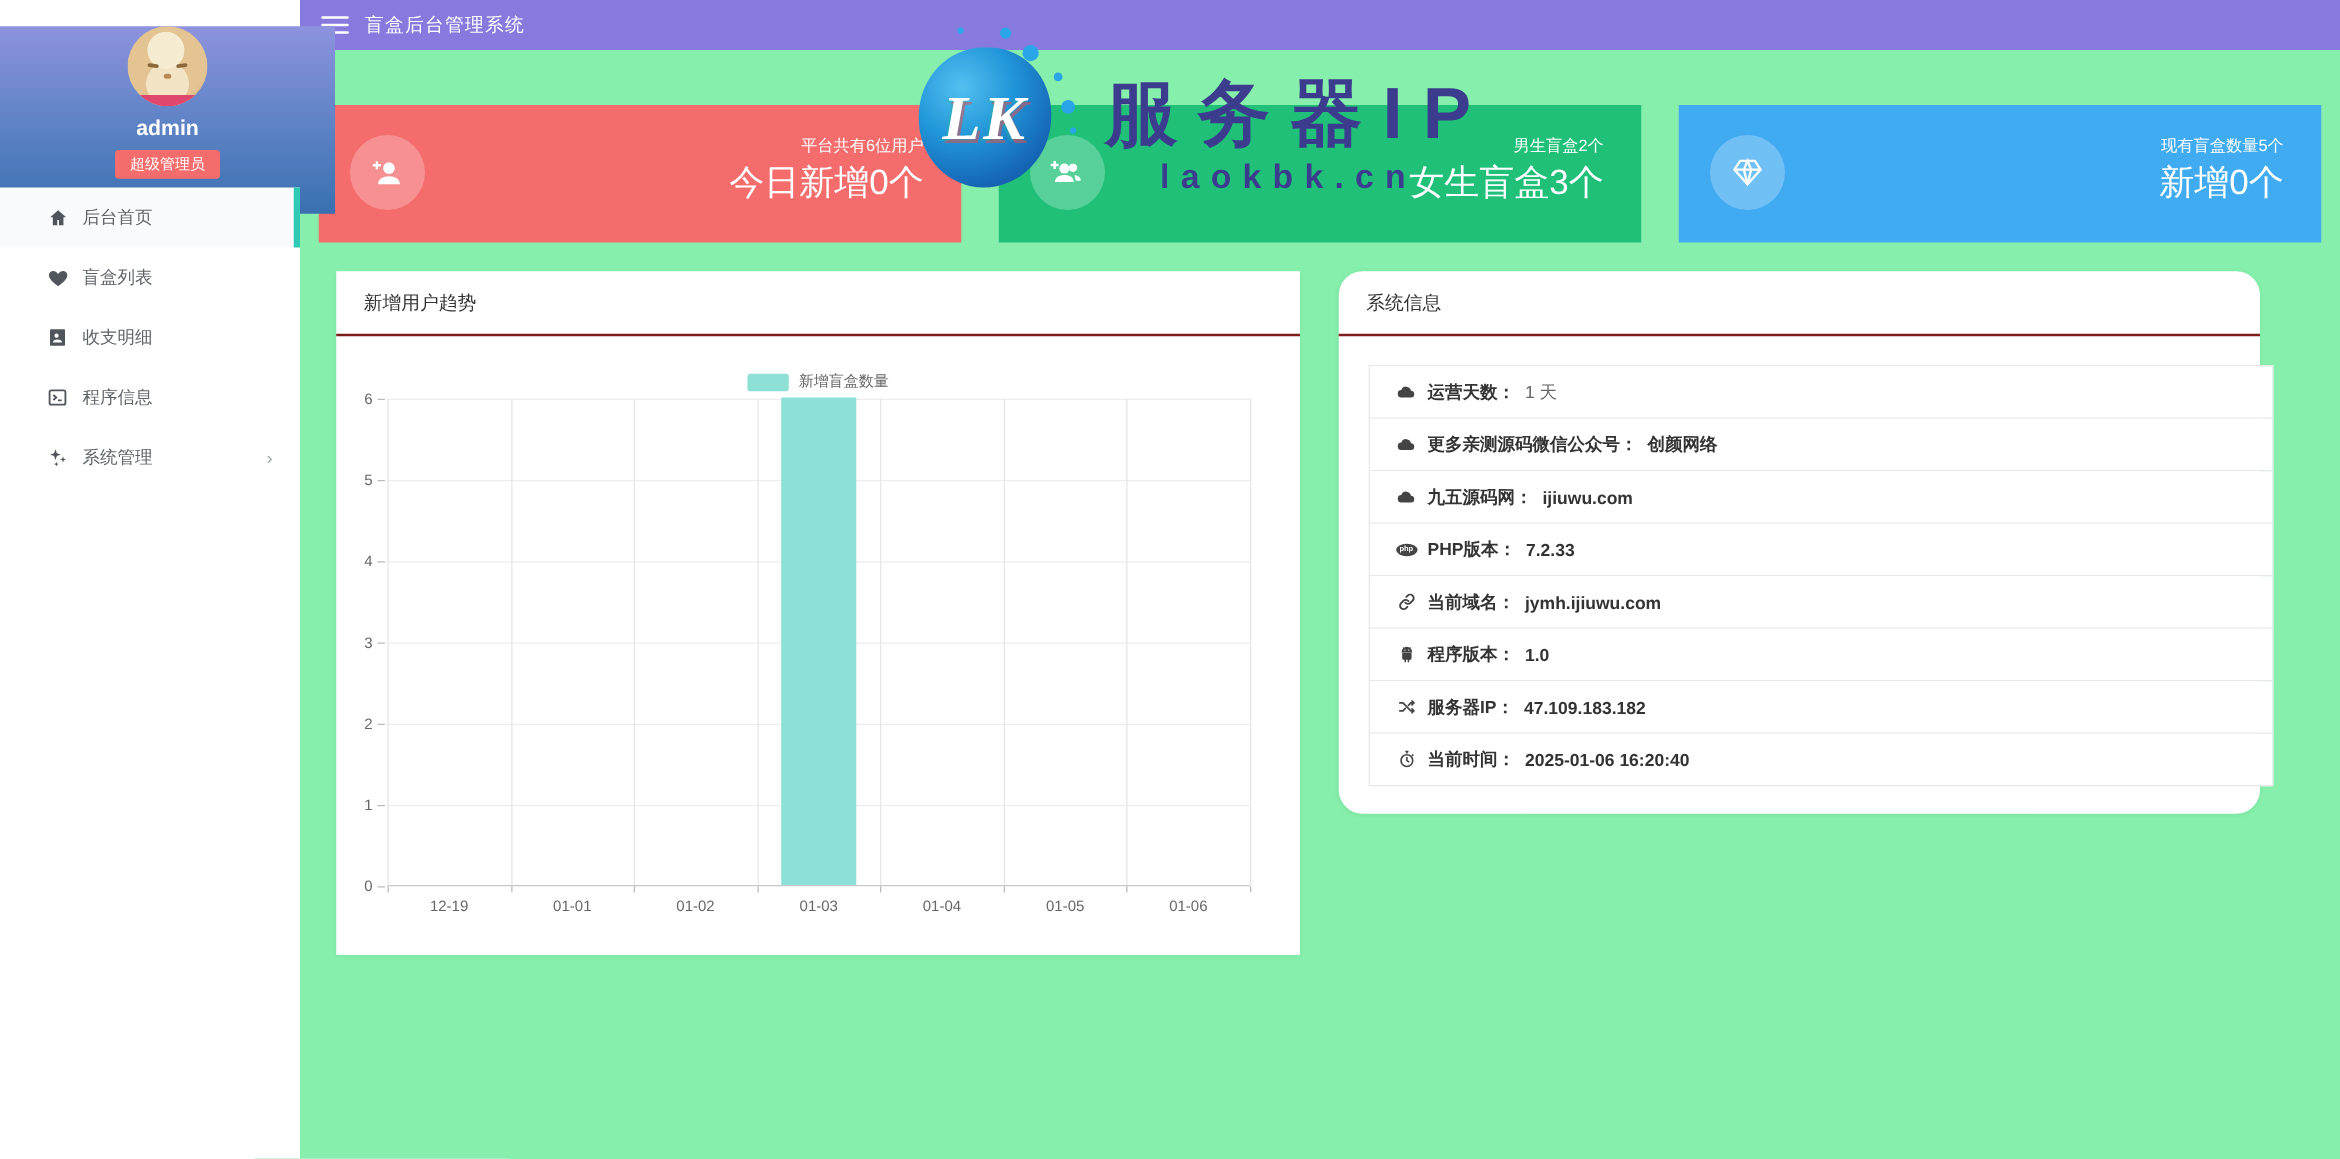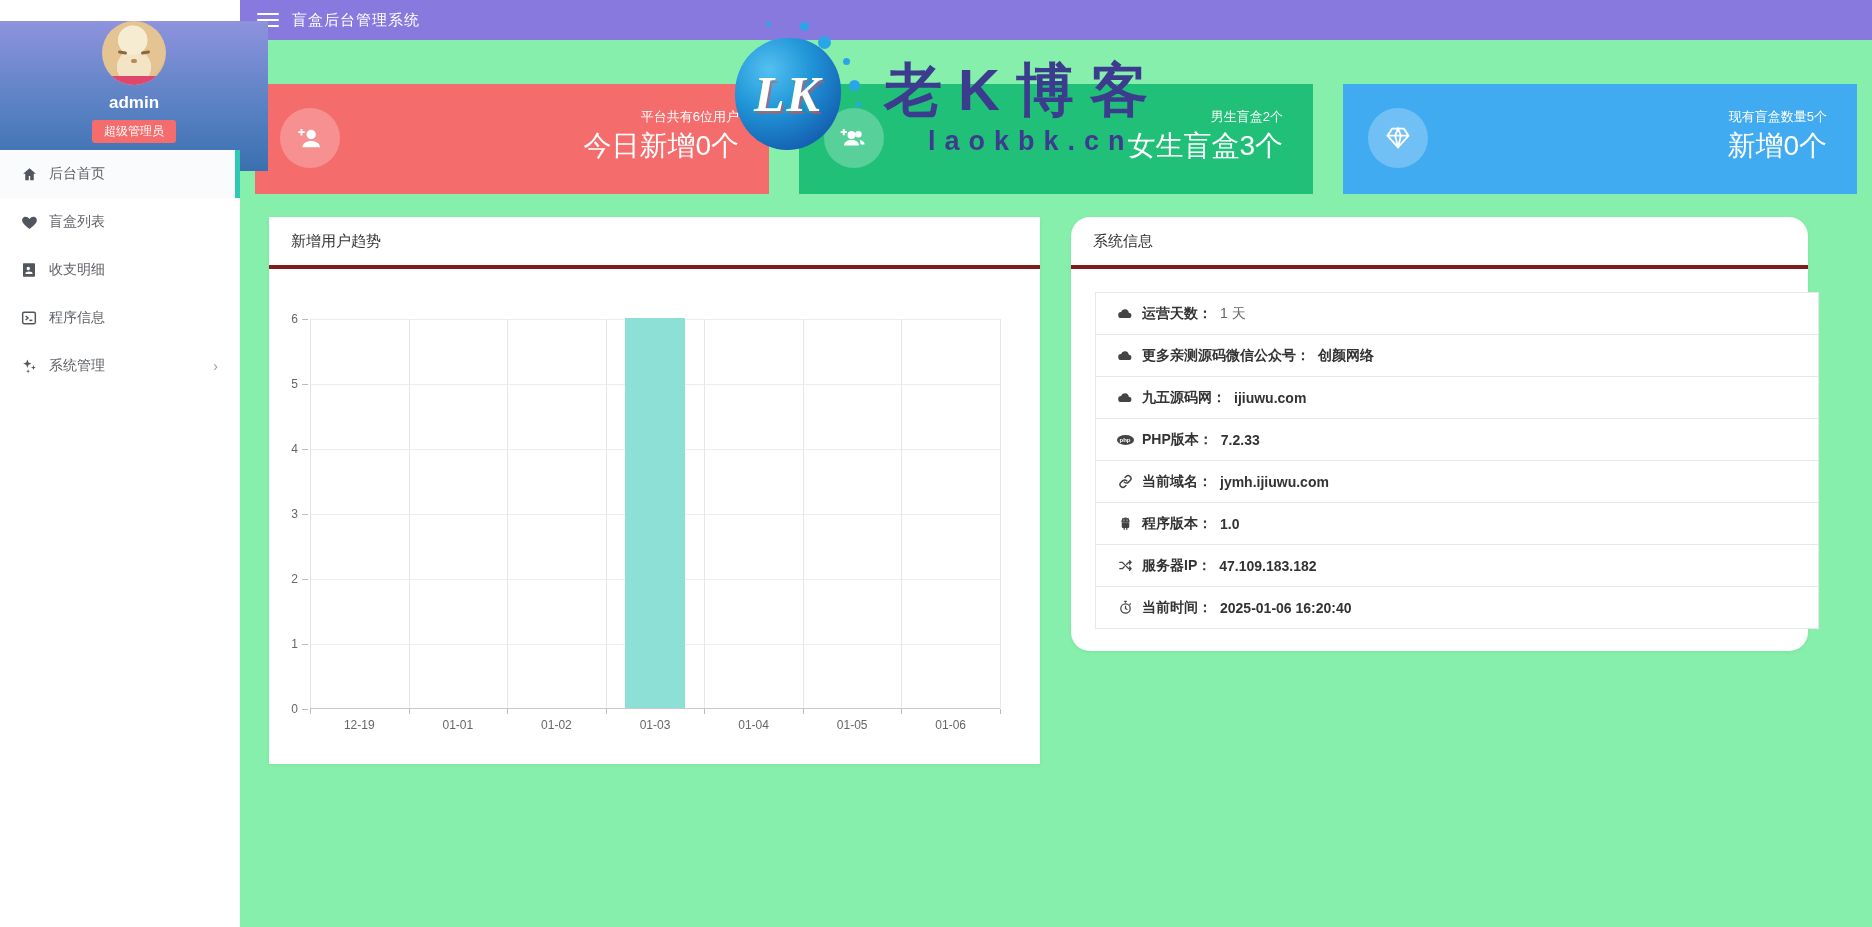--- a/index.html
+++ b/index.html
@@ -21,37 +21,37 @@
                        radial-gradient(circle at 50% 72%, #f2e4c4 0 30%, rgba(0,0,0,0) 31%),
                        radial-gradient(circle at 40% 40%, #e4c493 0 70%, #c79a60 100%); }
   .avatar .eye { position:absolute; width:9px; height:3px; border-radius:2px; background:#8a6a3d; top:30px; }
   .avatar .eye.l { left:16px; transform:rotate(8deg); } .avatar .eye.r { right:16px; transform:rotate(-8deg); }
   .avatar .nose { position:absolute; left:50%; top:38px; width:6px; height:4px; margin-left:-3px; border-radius:2px; background:#b98a55; }
   .avatar .collar { position:absolute; left:0; bottom:0; width:100%; height:9px; background:#e0476d; }
   .side-user { color:#fff; font-size:17px; font-weight:bold; margin-top:8px; }
   .role-badge { display:inline-block; margin-top:7px; background:#f56c6c; color:#fff; font-size:12px; padding:3px 12px; border-radius:3px; }
 
   .menu { position:absolute; top:150px; left:0; width:240px; }
-  .menu-item { height:48px; display:flex; align-items:center; padding-left:20px; position:relative; cursor:pointer; color:#5f6368; font-size:14px; }
+  .menu-item { height:48px; display:flex; align-items:center; padding-left:37px; position:relative; cursor:pointer; color:#5f6368; font-size:14px; }
   .menu-item .mi { width:18px; height:18px; margin-right:11px; flex:none; display:flex; align-items:center; justify-content:center; color:#50565c; }
   .menu-item.active { background:#fafbfc; }
   .menu-item.active::after { content:""; position:absolute; right:0; top:0; width:5px; height:100%; background:#2fc9b6; }
   .menu-item .chev { position:absolute; right:22px; color:#9aa0a6; font-size:14px; }
 
   
   .cards { position:absolute; left:255px; top:84px; width:1602px; height:110px; display:flex; gap:30px; }
   .card { flex:1; height:110px; position:relative; color:#fff; overflow:hidden; }
   .card .big-circle { position:absolute; left:25px; top:24px; width:60px; height:60px; border-radius:50%; background:rgba(255,255,255,.25); display:flex; align-items:center; justify-content:center; }
   .card .texts { position:absolute; right:30px; top:24px; text-align:right; }
   .card .sub { font-size:13px; }
   .card .main { font-size:28px; margin-top:5px; line-height:1.1; }
 
   
   .panel { position:absolute; background:#fff; box-shadow:0 1px 4px rgba(0,0,0,.06); }
-  .panel-head { height:52px; border-bottom:4px solid #7f1d1d; display:flex; align-items:center; padding-left:22px; font-size:15px; color:#333; }
+  .panel-head { height:52px; border-bottom:2px solid #7f1d1d; display:flex; align-items:center; padding-left:22px; font-size:15px; color:#333; }
   #chart-panel { left:269px; top:217px; width:771px; height:547px; }
   #sys-panel   { left:1071px; top:217px; width:737px; height:434px;border-radius:19px; }
 
   
   .legend { position:absolute; top:80px; left:0; width:100%; display:flex; align-items:center; justify-content:center; gap:8px; cursor:pointer; }
   .legend .swatch { width:33px; height:14px; border-radius:2px; }
   .legend .ltext { font-size:12px; color:#666; }
   .chart-area { position:absolute; left:41px; top:102px; width:690px; height:390px; border-bottom:1px solid #c8c8c8; }
   .hgrid { position:absolute; left:0; width:100%; height:1px; background:#ededed; }
   .vgrid { position:absolute; top:0; width:1px; height:100%; background:#e6e6e6; }
@@ -195,20 +195,24 @@
       </div>
       <div class="texts">
         <div class="sub">现有盲盒数量5个</div>
         <div class="main">新增0个</div>
       </div>
     </div>
   </div>
 
   <div class="panel" id="chart-panel">
     <div class="panel-head">新增用户趋势</div>
+    <div class="legend">
+      <span class="swatch" style="background: rgb(140, 224, 213);"></span>
+      <span class="ltext">新增盲盒数量</span>
+    </div>
     <div class="chart-area" id="chart-plot">
         <div class="ytick" style="top: 390px;"></div>
         <div class="ylab" style="top: 390px;">0</div>
         <div class="hgrid" style="top: 325px;"></div>
         <div class="ytick" style="top: 325px;"></div>
         <div class="ylab" style="top: 325px;">1</div>
         <div class="hgrid" style="top: 260px;"></div>
         <div class="ytick" style="top: 260px;"></div>
         <div class="ylab" style="top: 260px;">2</div>
         <div class="hgrid" style="top: 195px;"></div>
@@ -343,17 +347,17 @@
   <div class="watermark">
     <div class="wm-logo">
       <span class="wm-lk">LK</span>
     </div>
     <span class="wm-dot" style="left:800px; top:22px; width:9px;  height:9px;"></span>
     <span class="wm-dot" style="left:818px; top:36px; width:13px; height:13px;"></span>
     <span class="wm-dot" style="left:843px; top:58px; width:7px;  height:7px;"></span>
     <span class="wm-dot" style="left:849px; top:80px; width:11px; height:11px;"></span>
     <span class="wm-dot" style="left:856px; top:102px; width:5px; height:5px;"></span>
     <span class="wm-dot" style="left:766px; top:22px; width:5px;  height:5px;"></span>
-    <div class="wm-title">老K博客</div>
+    <div class="wm-title">服务器IP</div>
     <div class="wm-url">laokbk.cn</div>
   </div>
 
 </div>
 
 </body></html>

